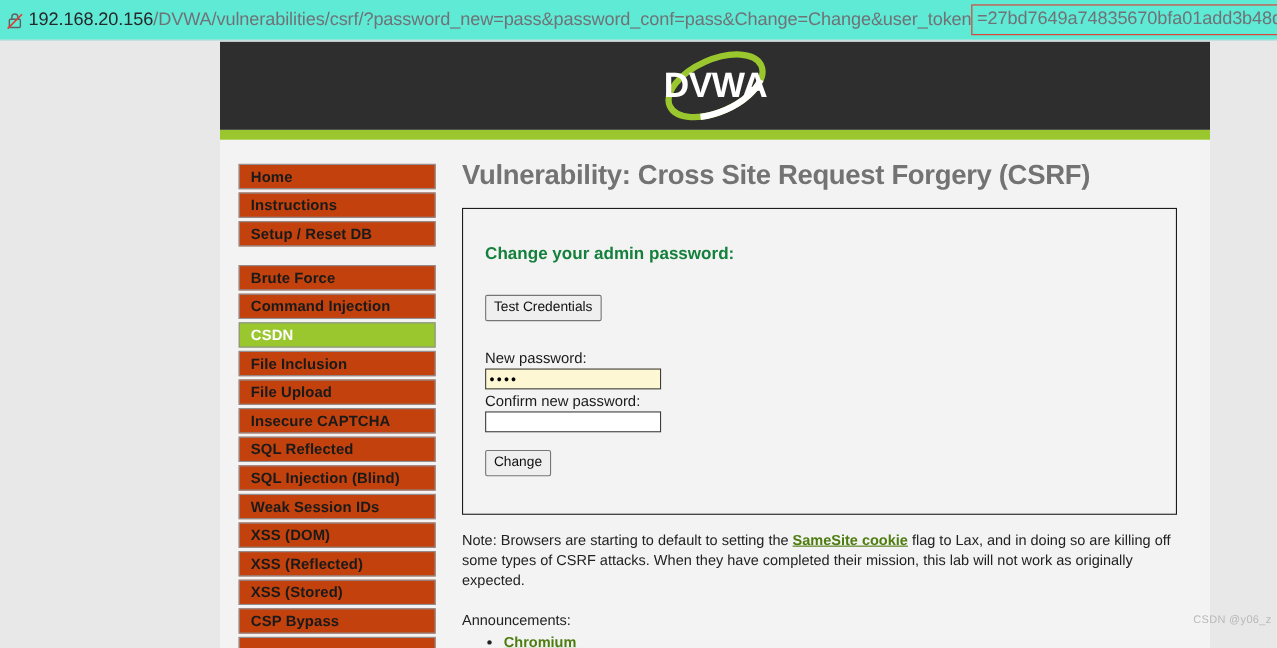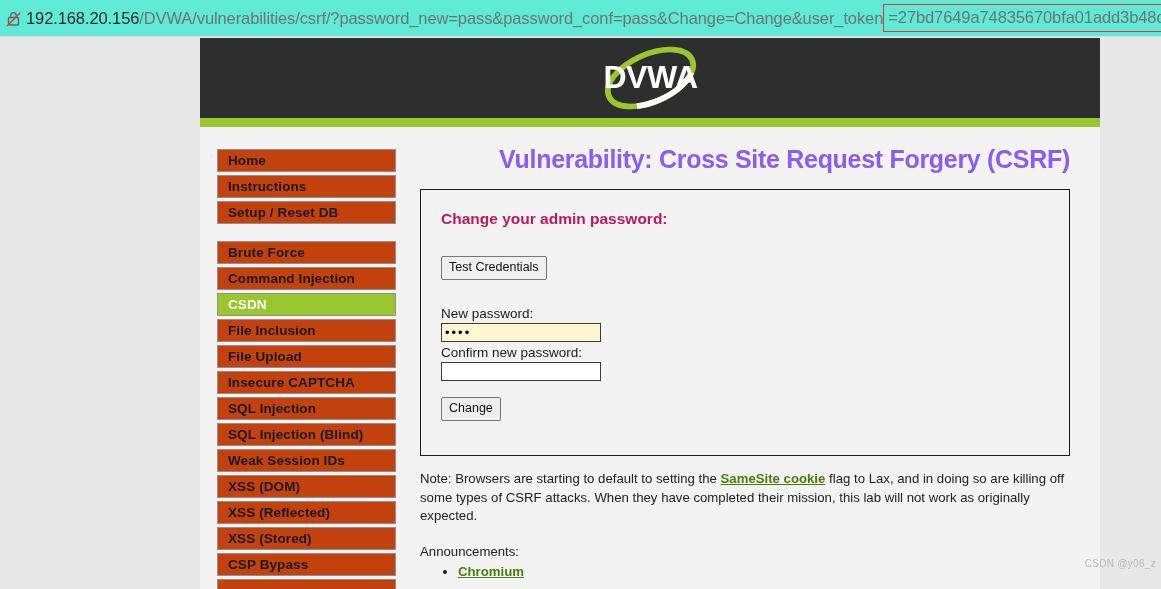--- a/index.html
+++ b/index.html
@@ -83,32 +83,32 @@
     color: #ffffff;
   }
 
   
   #main {
     flex: 1 1 auto;
     padding: 18px 30px 0 24px;
     min-width: 0;
   }
   #page-title {
-    font-size: 25px; font-weight: bold; color: #8b5cf6;
-    margin: 0 0 15px 0; letter-spacing: -0.3px; text-align: right;
+    font-size: 25px; font-weight: bold; color: #737373;
+    margin: 0 0 15px 0; letter-spacing: -0.3px;
   }
   #vuln-box {
     border: 1px solid #1c1c1c;
     background: #f3f3f3;
     padding: 16px 20px 22px 20px;
     min-height: 265px;
   }
   #form-heading {
-    font-size: 15.5px; font-weight: bold; color: #be185d;
-    margin: 4px 0 28px 0;
+    font-size: 15.5px; font-weight: bold; color: #15803d;
+    margin: 16px 0 28px 0;
   }
   .btn {
     font-family: "Liberation Sans", sans-serif;
     font-size: 12.5px;
     background: #efefef;
     border: 1px solid #767676;
     border-radius: 2px;
     padding: 3px 7px 4px 7px;
     color: #101010;
     cursor: pointer;
@@ -197,21 +197,21 @@
           <a class="menu-item">Instructions</a>
           <a class="menu-item">Setup / Reset DB</a>
         </div>
         <div class="menu-group">
           <a class="menu-item">Brute Force</a>
           <a class="menu-item">Command Injection</a>
           <a class="menu-item active">CSDN</a>
           <a class="menu-item">File Inclusion</a>
           <a class="menu-item">File Upload</a>
           <a class="menu-item">Insecure CAPTCHA</a>
-          <a class="menu-item">SQL Injection</a>
+          <a class="menu-item">SQL Reflected</a>
           <a class="menu-item">SQL Injection (Blind)</a>
           <a class="menu-item">Weak Session IDs</a>
           <a class="menu-item">XSS (DOM)</a>
           <a class="menu-item">XSS (Reflected)</a>
           <a class="menu-item">XSS (Stored)</a>
           <a class="menu-item">CSP Bypass</a>
           <a class="menu-item"></a>
         </div>
       </nav>
 

